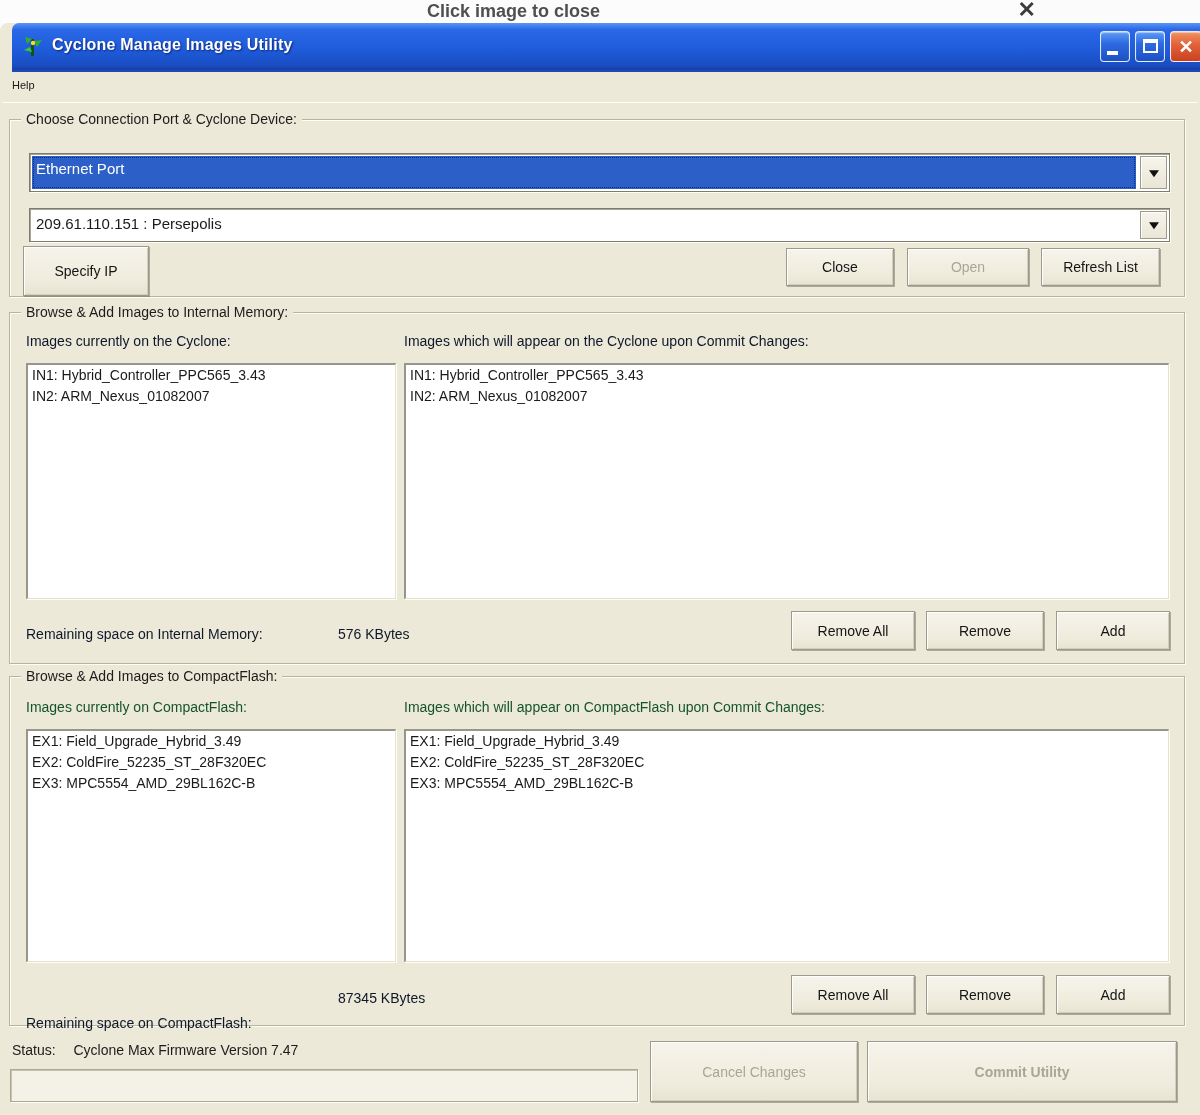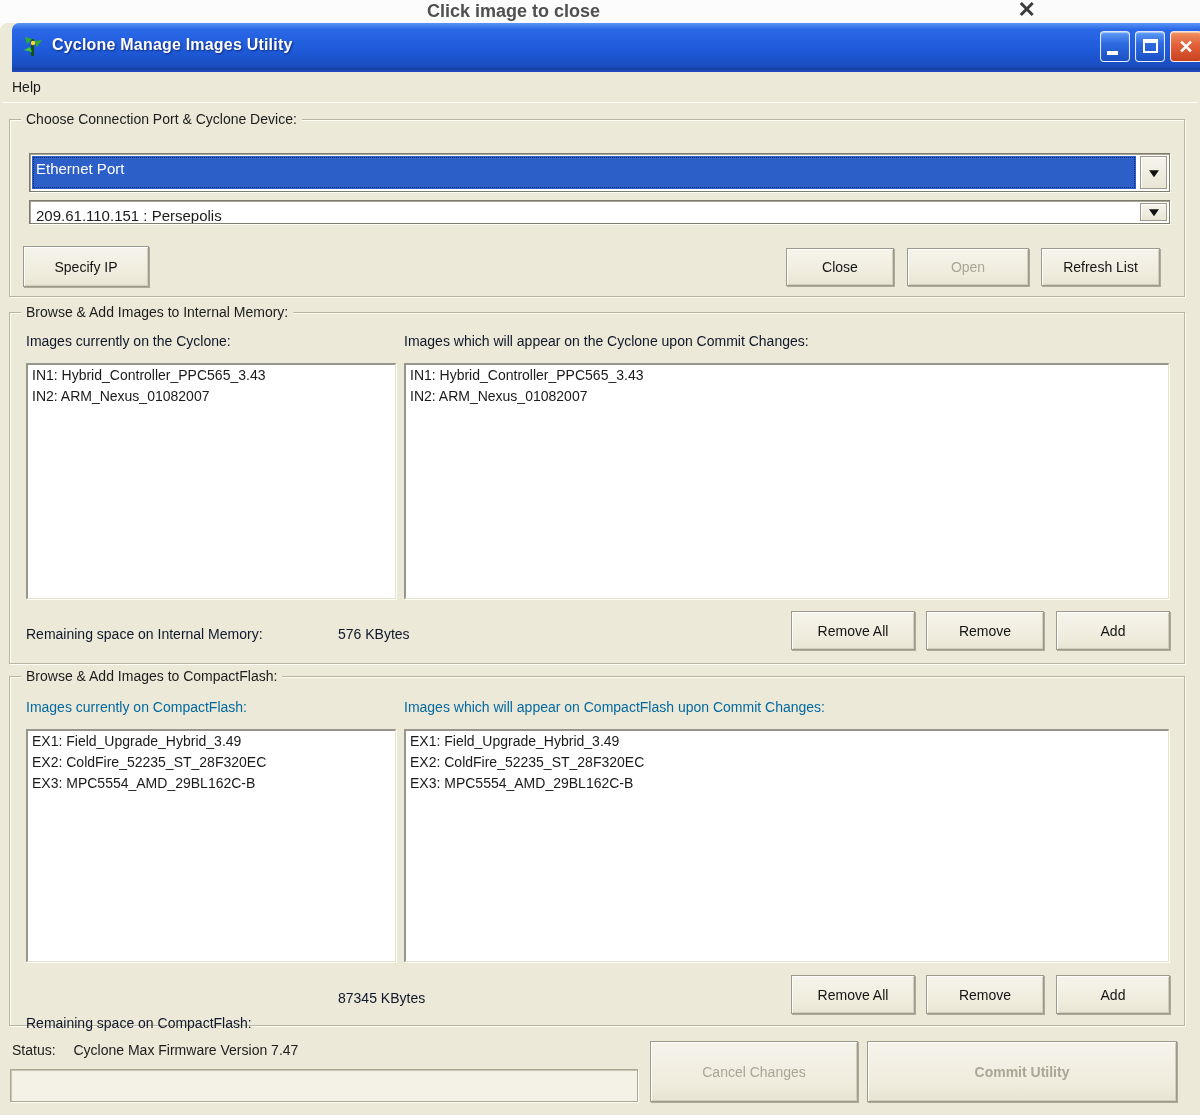--- a/index.html
+++ b/index.html
@@ -23,21 +23,21 @@
   .title-text { position:absolute; left:40px; top:13px; font-size:16px; font-weight:bold; color:#fff; text-shadow:1px 1px 2px rgba(0,0,60,.6); letter-spacing:.2px; }
   .winbtns { position:absolute; right:10px; top:8px; display:flex; gap:5px; }
   .winbtn { width:30px; height:31px; border-radius:4px; border:1px solid rgba(255,255,255,.85); position:relative;
     background:linear-gradient(180deg,#5e9bf7 0%, #2d6ae0 40%, #1c50c4 100%); box-shadow:inset 0 1px 1px rgba(255,255,255,.5); }
   .winbtn.close { background:linear-gradient(180deg,#f0925f 0%, #e2603a 45%, #c8421f 100%); width:32px; }
   .glyph-min { position:absolute; left:6px; bottom:6px; width:11px; height:4px; background:#fff; }
   .glyph-max { position:absolute; left:7px; top:7px; width:15px; height:14px; border:2px solid #fff; border-top-width:4px; }
   .glyph-x { position:absolute; left:0; top:3px; width:100%; text-align:center; color:#fff; font-size:18px; font-weight:bold; line-height:24px; }
 
   .menubar { position:absolute; left:2px; top:51px; width:1196px; height:29px; background:#ece9d8; border-bottom:1px solid #fffef4; }
-  .menu-item { display:inline-block; padding:5px 8px 0 10px; font-size:14px; color:#1a1a1a; }
+  .menu-item { display:inline-block; padding:5px 8px 0 10px; font-size:11px; color:#1a1a1a; }
 
   
   .groupbox { position:absolute; border:1px solid #b7b4a2; box-shadow:inset 1px 1px 0 #fffef2, 1px 1px 0 #fffef2; background:#ece9d8; }
   .group-title { position:absolute; top:-9px; left:11px; background:#ece9d8; padding:0 5px; font-size:14px; color:#1c1c1c; white-space:nowrap; }
 
   .g1 { left:9px; top:96px; width:1176px; height:178px; }
   .g2 { left:9px; top:289px; width:1176px; height:352px; }
   .g3 { left:9px; top:653px; width:1176px; height:350px; }
 
   
@@ -52,21 +52,21 @@
 
   
   .btn { position:absolute; background:linear-gradient(180deg,#f6f4eb 0%, #efecdd 70%, #e7e4d3 100%);
     border:1px solid #9d9a8b; box-shadow:inset 1px 1px 0 #ffffff, inset -1px -1px 0 #d2cfbf, 1px 1px 0 rgba(110,108,95,.5);
     font-size:14px; color:#141414; text-align:center; font-family:"Liberation Sans", sans-serif; display:flex; align-items:center; justify-content:center; }
   .btn.disabled { color:#a9a696; }
   .btn.bold { font-weight:bold; }
 
   
   .lbl { position:absolute; font-size:14px; color:#0f172a; white-space:nowrap; }
-  .lbl.disabled { color:#0369a1; }
+  .lbl.disabled { color:#14532d; }
   .listbox { position:absolute; background:#fff; border-top:2px solid #98968a; border-left:2px solid #98968a;
     border-right:1px solid #e4e1d2; border-bottom:1px solid #e4e1d2; box-shadow:1px 1px 0 #fffef2; overflow:hidden; }
   .list-item { font-size:14px; color:#1a1a1a; padding:1px 4px; line-height:19px; white-space:nowrap; }
 
   
   .status-row { position:absolute; left:12px; top:1019px; font-size:14px; color:#1c1c1c; }
   .status-label { margin-right:14px; }
   .progress { position:absolute; left:10px; top:1046px; width:628px; height:33px; background:#f4f2e6;
     border:1px solid #aba893; box-shadow:inset 1px 1px 0 #c6c3b2, 1px 1px 0 #fffef2; }
 </style>
@@ -113,28 +113,28 @@
     <div class="groupbox g1">
       <span class="group-title">Choose Connection Port &amp; Cyclone Device:</span>
 
       <div class="combo focused" style="top:33px; height:39px;">
         <div class="combo-value">Ethernet Port</div>
         <div class="combo-arrow-btn">
             <span class="tri-down"></span>
           </div>
       </div>
 
-      <div class="combo" style="top:80px; height:24px;">
+      <div class="combo" style="top:88px; height:34px;">
         <div class="combo-value">209.61.110.151 : Persepolis</div>
         <div class="combo-arrow-btn">
             <span class="tri-down"></span>
           </div>
       </div>
 
-      <button class="btn" style="left:13px; top:126px; width:126px; height:41px;">Specify IP</button>
+      <button class="btn" style="left:13px; top:126px; width:126px; height:50px;">Specify IP</button>
       <button class="btn" style="left:776px; top:128px; width:108px; height:38px;">Close</button>
       <button class="btn disabled" style="left:897px; top:128px; width:122px; height:38px;">Open</button>
       <button class="btn" style="left:1031px; top:128px; width:119px; height:38px;">Refresh List</button>
     </div>
 
     <div class="groupbox g2">
       <span class="group-title">Browse &amp; Add Images to Internal Memory:</span>
 
       <span class="lbl" style="left:16px; top:20px;">Images currently on the Cyclone:</span>
       <span class="lbl" style="left:394px; top:20px;">Images which will appear on the Cyclone upon Commit Changes:</span>

